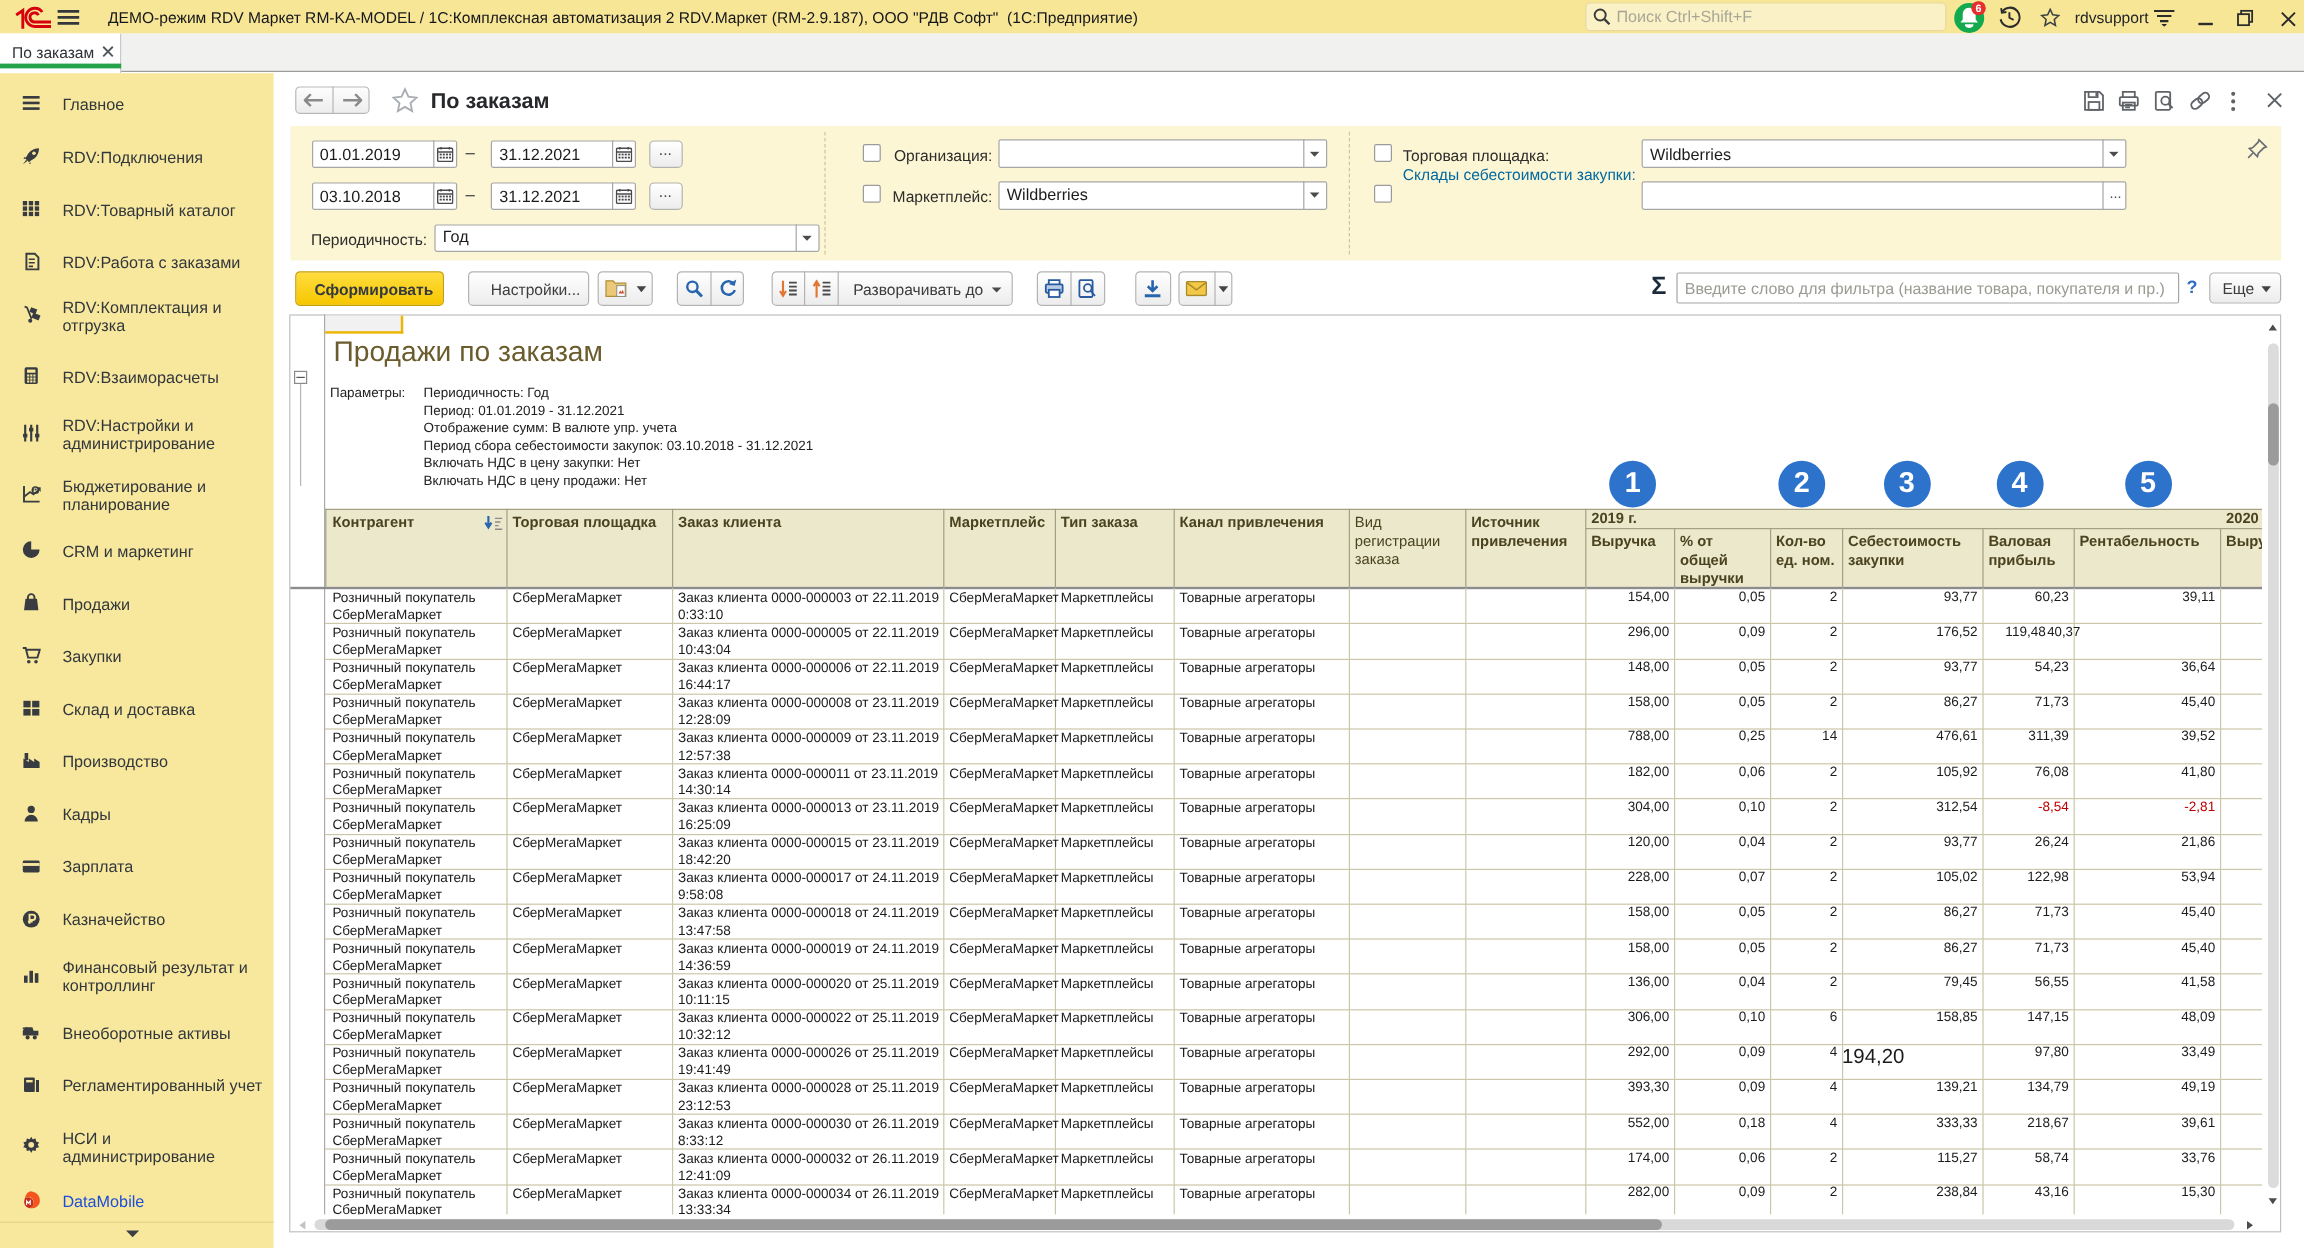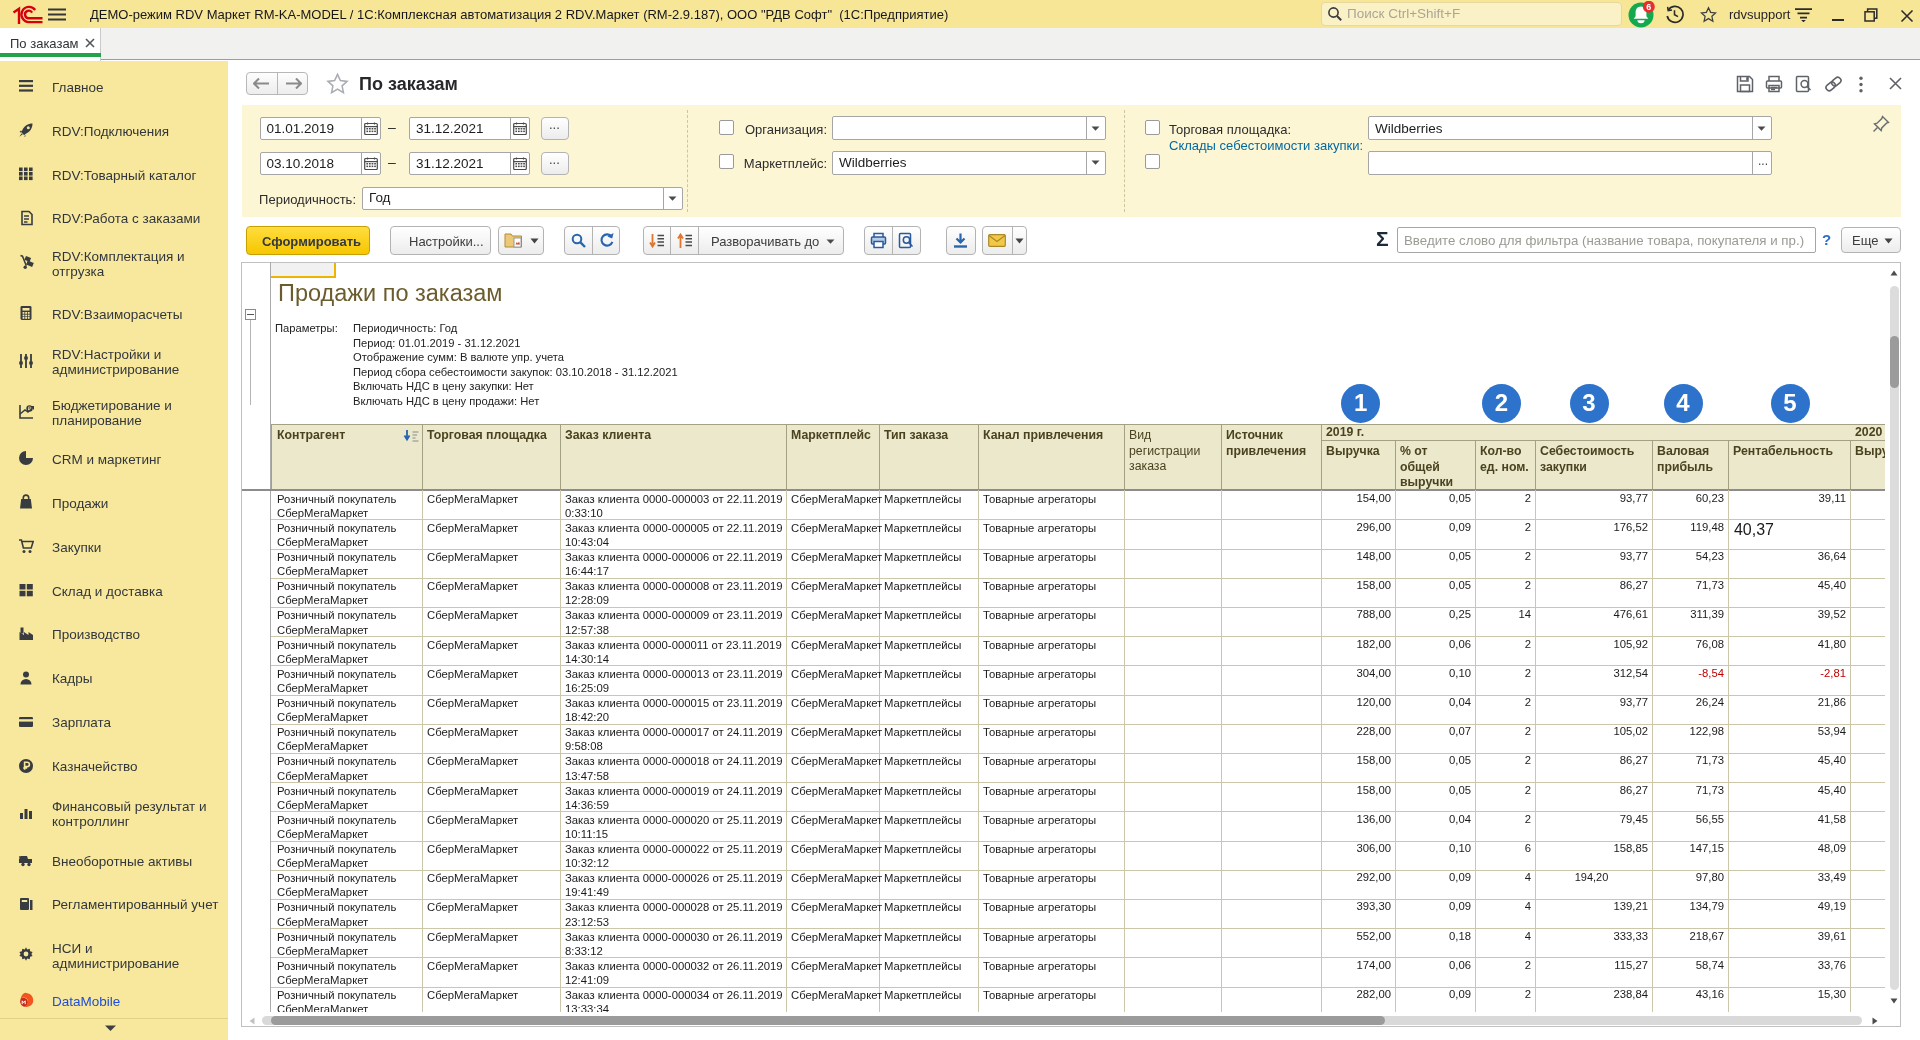--- a/index.html
+++ b/index.html
@@ -612,22 +612,22 @@
 <div class="tx" style="left:6px;top:30.7px;font-size:11.3px;line-height:14.2px;color:#1b1b1b;white-space:normal;width:148px">Розничный покупатель<br>СберМегаМаркет</div>
 <div class="tx" style="left:156px;top:30.7px;font-size:11.3px;line-height:14.2px;color:#1b1b1b;white-space:normal">СберМегаМаркет</div>
 <div class="tx" style="left:294px;top:30.7px;font-size:11.3px;line-height:14.2px;color:#1b1b1b;white-space:normal;width:224px">Заказ клиента 0000-000005 от 22.11.2019<br>10:43:04</div>
 <div class="tx" style="left:520px;top:30.7px;font-size:11.3px;line-height:14.2px;color:#1b1b1b;white-space:normal">СберМегаМаркет</div>
 <div class="tx" style="left:613px;top:30.7px;font-size:11.3px;line-height:14.2px;color:#1b1b1b;white-space:normal">Маркетплейсы</div>
 <div class="tx" style="left:712px;top:30.7px;font-size:11.3px;line-height:14.2px;color:#1b1b1b;white-space:normal">Товарные агрегаторы</div>
 <div class="tx" style="left:1050px;top:30.7px;width:70px;font-size:11.3px;color:#1b1b1b;text-align:right">296,00</div>
 <div class="tx" style="left:1124px;top:30.7px;width:76px;font-size:11.3px;color:#1b1b1b;text-align:right">0,09</div>
 <div class="tx" style="left:1204px;top:30.7px;width:56px;font-size:11.3px;color:#1b1b1b;text-align:right">2</div>
 <div class="tx" style="left:1264px;top:30.7px;width:113px;font-size:11.3px;color:#1b1b1b;text-align:right">176,52</div>
-<div class="tx" style="left:1381px;top:30.7px;width:72px;font-size:11.3px;color:#1b1b1b;text-align:right">119,48</div>
-<div class="tx" style="left:1385px;top:30.7px;width:118px;font-size:16px;color:#1b1b1b;text-align:right">40,37</div>
+<div class="tx" style="left:1381px;top:30.7px;width:72px;font-size:11.3px;color:#1b1b1b;text-align:center">119,48</div>
+<div class="tx" style="left:1435px;top:30.7px;width:118px;font-size:11px;color:#1b1b1b;text-align:left">40,37</div>
 <div class="tx" style="left:6px;top:59.9px;font-size:11.3px;line-height:14.2px;color:#1b1b1b;white-space:normal;width:148px">Розничный покупатель<br>СберМегаМаркет</div>
 <div class="tx" style="left:156px;top:59.9px;font-size:11.3px;line-height:14.2px;color:#1b1b1b;white-space:normal">СберМегаМаркет</div>
 <div class="tx" style="left:294px;top:59.9px;font-size:11.3px;line-height:14.2px;color:#1b1b1b;white-space:normal;width:224px">Заказ клиента 0000-000006 от 22.11.2019<br>16:44:17</div>
 <div class="tx" style="left:520px;top:59.9px;font-size:11.3px;line-height:14.2px;color:#1b1b1b;white-space:normal">СберМегаМаркет</div>
 <div class="tx" style="left:613px;top:59.9px;font-size:11.3px;line-height:14.2px;color:#1b1b1b;white-space:normal">Маркетплейсы</div>
 <div class="tx" style="left:712px;top:59.9px;font-size:11.3px;line-height:14.2px;color:#1b1b1b;white-space:normal">Товарные агрегаторы</div>
 <div class="tx" style="left:1050px;top:59.9px;width:70px;font-size:11.3px;color:#1b1b1b;text-align:right">148,00</div>
 <div class="tx" style="left:1124px;top:59.9px;width:76px;font-size:11.3px;color:#1b1b1b;text-align:right">0,05</div>
 <div class="tx" style="left:1204px;top:59.9px;width:56px;font-size:11.3px;color:#1b1b1b;text-align:right">2</div>
 <div class="tx" style="left:1264px;top:59.9px;width:113px;font-size:11.3px;color:#1b1b1b;text-align:right">93,77</div>
@@ -755,21 +755,21 @@
 <div class="tx" style="left:1457px;top:351.9px;width:118px;font-size:11.3px;color:#1b1b1b;text-align:right">48,09</div>
 <div class="tx" style="left:6px;top:381.1px;font-size:11.3px;line-height:14.2px;color:#1b1b1b;white-space:normal;width:148px">Розничный покупатель<br>СберМегаМаркет</div>
 <div class="tx" style="left:156px;top:381.1px;font-size:11.3px;line-height:14.2px;color:#1b1b1b;white-space:normal">СберМегаМаркет</div>
 <div class="tx" style="left:294px;top:381.1px;font-size:11.3px;line-height:14.2px;color:#1b1b1b;white-space:normal;width:224px">Заказ клиента 0000-000026 от 25.11.2019<br>19:41:49</div>
 <div class="tx" style="left:520px;top:381.1px;font-size:11.3px;line-height:14.2px;color:#1b1b1b;white-space:normal">СберМегаМаркет</div>
 <div class="tx" style="left:613px;top:381.1px;font-size:11.3px;line-height:14.2px;color:#1b1b1b;white-space:normal">Маркетплейсы</div>
 <div class="tx" style="left:712px;top:381.1px;font-size:11.3px;line-height:14.2px;color:#1b1b1b;white-space:normal">Товарные агрегаторы</div>
 <div class="tx" style="left:1050px;top:381.1px;width:70px;font-size:11.3px;color:#1b1b1b;text-align:right">292,00</div>
 <div class="tx" style="left:1124px;top:381.1px;width:76px;font-size:11.3px;color:#1b1b1b;text-align:right">0,09</div>
 <div class="tx" style="left:1204px;top:381.1px;width:56px;font-size:11.3px;color:#1b1b1b;text-align:right">4</div>
-<div class="tx" style="left:1264px;top:381.1px;width:113px;font-size:11px;color:#1b1b1b;text-align:center">194,20</div>
+<div class="tx" style="left:1264px;top:381.1px;width:113px;font-size:17px;color:#1b1b1b;text-align:left">194,20</div>
 <div class="tx" style="left:1381px;top:381.1px;width:72px;font-size:11.3px;color:#1b1b1b;text-align:right">97,80</div>
 <div class="tx" style="left:1457px;top:381.1px;width:118px;font-size:11.3px;color:#1b1b1b;text-align:right">33,49</div>
 <div class="tx" style="left:6px;top:410.3px;font-size:11.3px;line-height:14.2px;color:#1b1b1b;white-space:normal;width:148px">Розничный покупатель<br>СберМегаМаркет</div>
 <div class="tx" style="left:156px;top:410.3px;font-size:11.3px;line-height:14.2px;color:#1b1b1b;white-space:normal">СберМегаМаркет</div>
 <div class="tx" style="left:294px;top:410.3px;font-size:11.3px;line-height:14.2px;color:#1b1b1b;white-space:normal;width:224px">Заказ клиента 0000-000028 от 25.11.2019<br>23:12:53</div>
 <div class="tx" style="left:520px;top:410.3px;font-size:11.3px;line-height:14.2px;color:#1b1b1b;white-space:normal">СберМегаМаркет</div>
 <div class="tx" style="left:613px;top:410.3px;font-size:11.3px;line-height:14.2px;color:#1b1b1b;white-space:normal">Маркетплейсы</div>
 <div class="tx" style="left:712px;top:410.3px;font-size:11.3px;line-height:14.2px;color:#1b1b1b;white-space:normal">Товарные агрегаторы</div>
 <div class="tx" style="left:1050px;top:410.3px;width:70px;font-size:11.3px;color:#1b1b1b;text-align:right">393,30</div>
 <div class="tx" style="left:1124px;top:410.3px;width:76px;font-size:11.3px;color:#1b1b1b;text-align:right">0,09</div>

